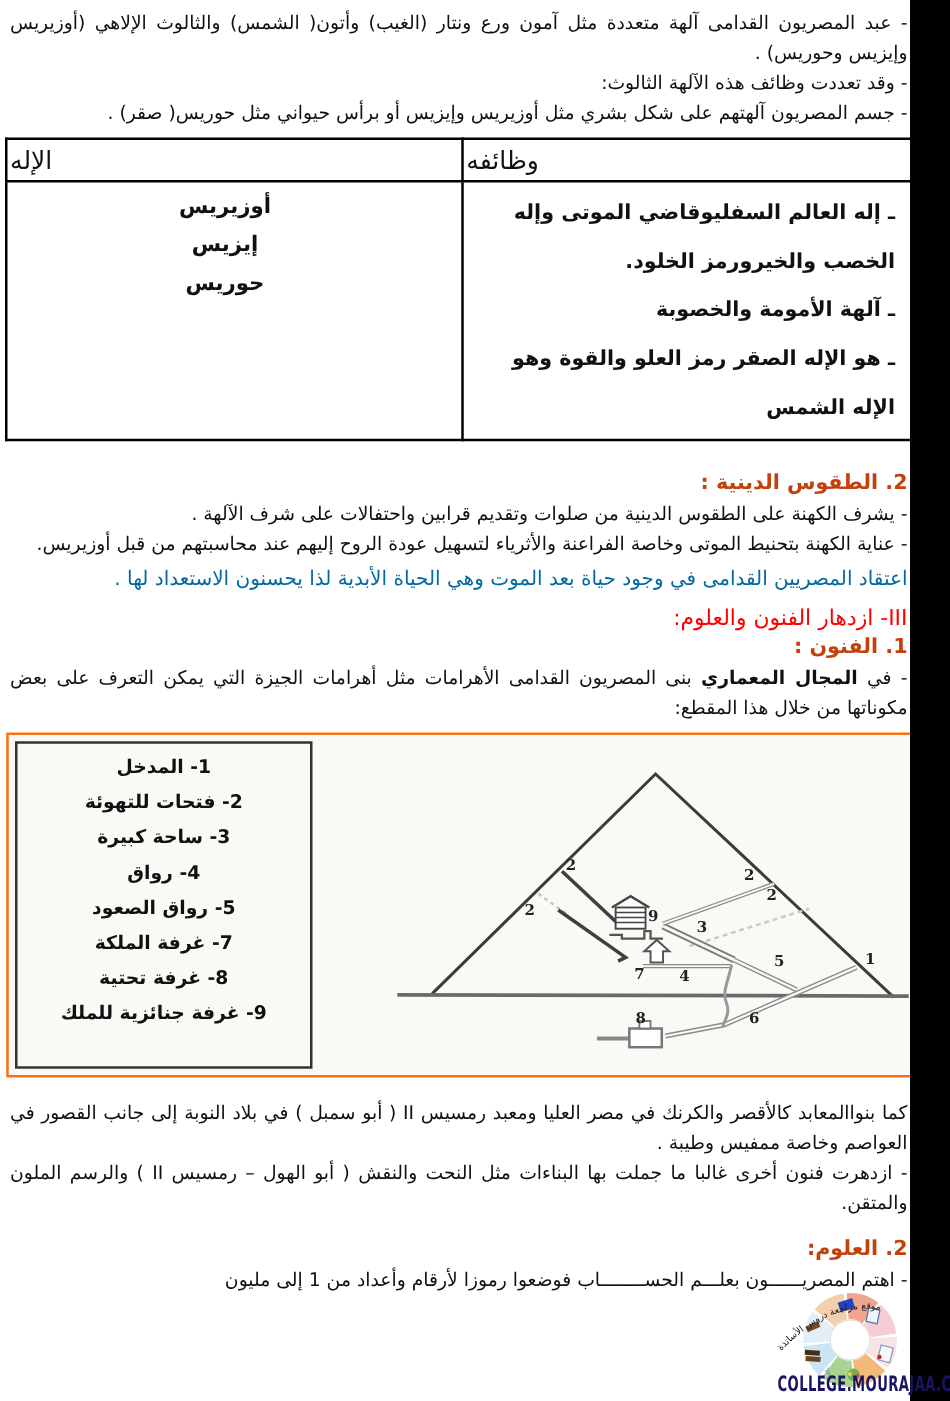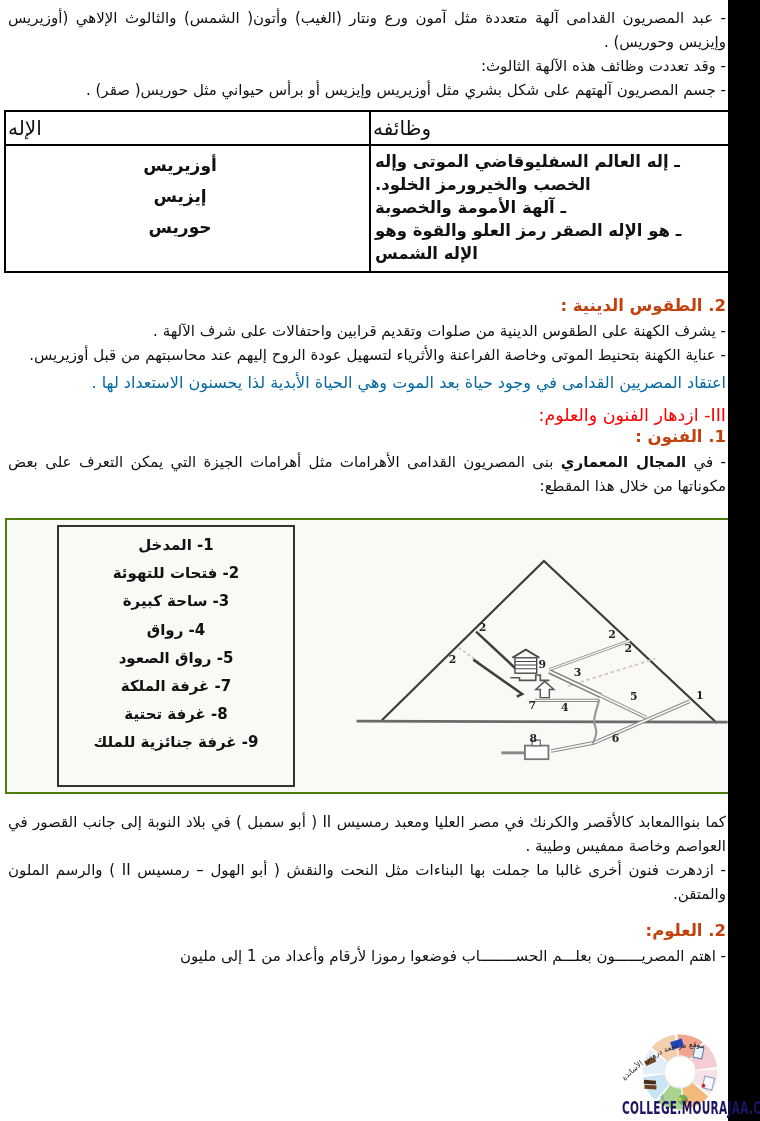--- a/index.html
+++ b/index.html
@@ -12,26 +12,26 @@
   .h-green{color:#c2410c;font-weight:bold;font-size:16.5px;line-height:22px;}
   .h-red{color:#ff0000;font-weight:normal;font-size:17.5px;line-height:22px;}
   .blue-bold{color:#0369a1;font-weight:normal;font-size:16px;line-height:23px;text-align:justify;}
   .b{font-weight:bold;}
   
   #gods-table{border-collapse:collapse;width:732px;margin:8px -10px 0 -3px;
               background:#fff;position:relative;z-index:2;table-layout:fixed;}
   #gods-table th,#gods-table td{border:2px solid #000;vertical-align:top;}
   #gods-table th{font-size:20px;font-weight:normal;text-align:left;padding:4px 2px;}
   td.fn-cell{padding:4px 18px 6px 4px;}
-  td.fn-cell div{font-size:16.5px;font-weight:bold;line-height:23px;text-align:left;}
+  td.fn-cell div{font-size:16.5px;font-weight:bold;line-height:39px;text-align:right;}
   td.god-cell{width:88px;padding:4px 17px 6px 2px;}
   td.god-cell div{font-size:17px;font-weight:bold;line-height:31px;text-align:center;}
   
-  #diagram{position:relative;z-index:2;margin:20px -10px 0 -3px;height:272px;
-           border:2px solid #4d7c0f;background:#faf9f6;display:flex;direction:ltr;padding-left:45px;}
+  #diagram{position:relative;z-index:2;margin:8px -10px 0 -3px;height:272px;
+           border:2px solid #f97316;background:#faf9f6;display:flex;direction:ltr;}
   #legend{width:238px;margin:5px 0 5px 5px;border:2px solid #333;direction:rtl;
           text-align:center;font-weight:bold;font-size:15px;line-height:28.2px;padding-top:4px;
           box-sizing:border-box;}
   #pyr-svg{flex:1;height:100%;}
   .dlabel{font-family:"DejaVu Serif",serif;font-weight:bold;font-size:12px;fill:#222;}
   
   #logo{position:absolute;left:616px;top:1022px;width:144px;height:99px;z-index:3;}
   #logo svg{position:absolute;left:0;top:0;}
   #site-text{position:absolute;left:6px;top:76px;font-weight:bold;font-size:17px;
              color:#1b1464;letter-spacing:.5px;transform:scaleX(.62);transform-origin:left top;

